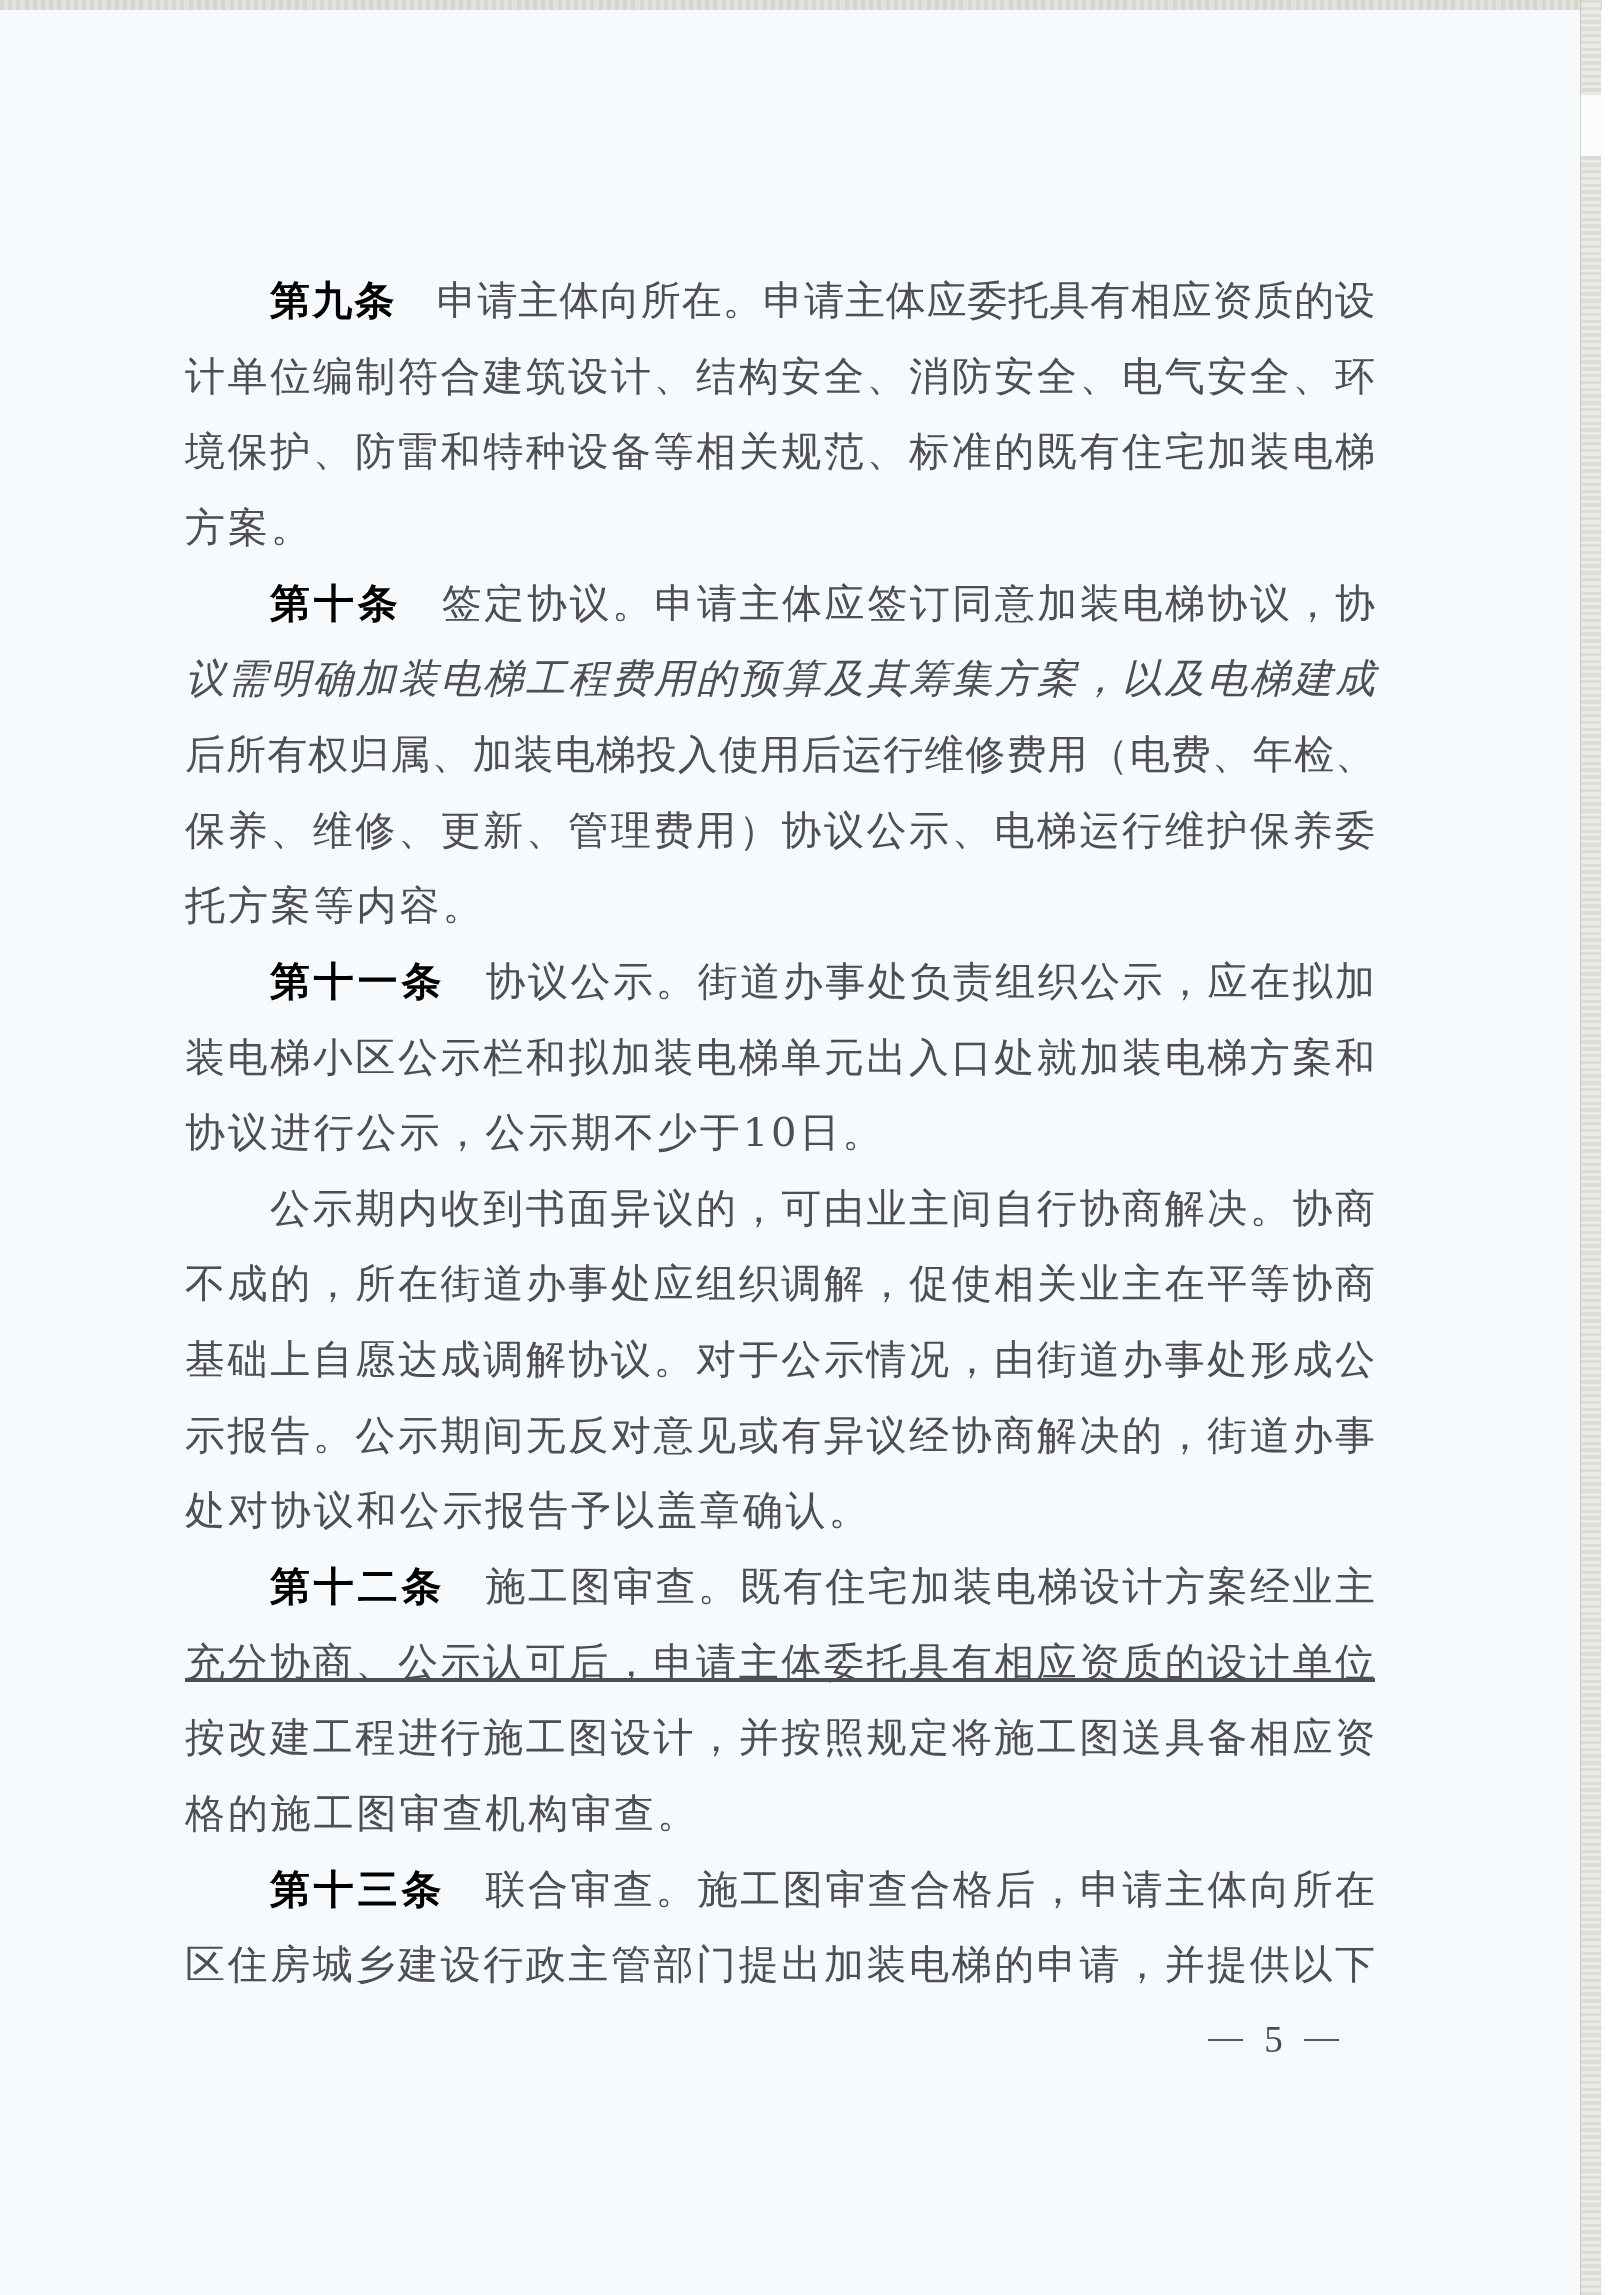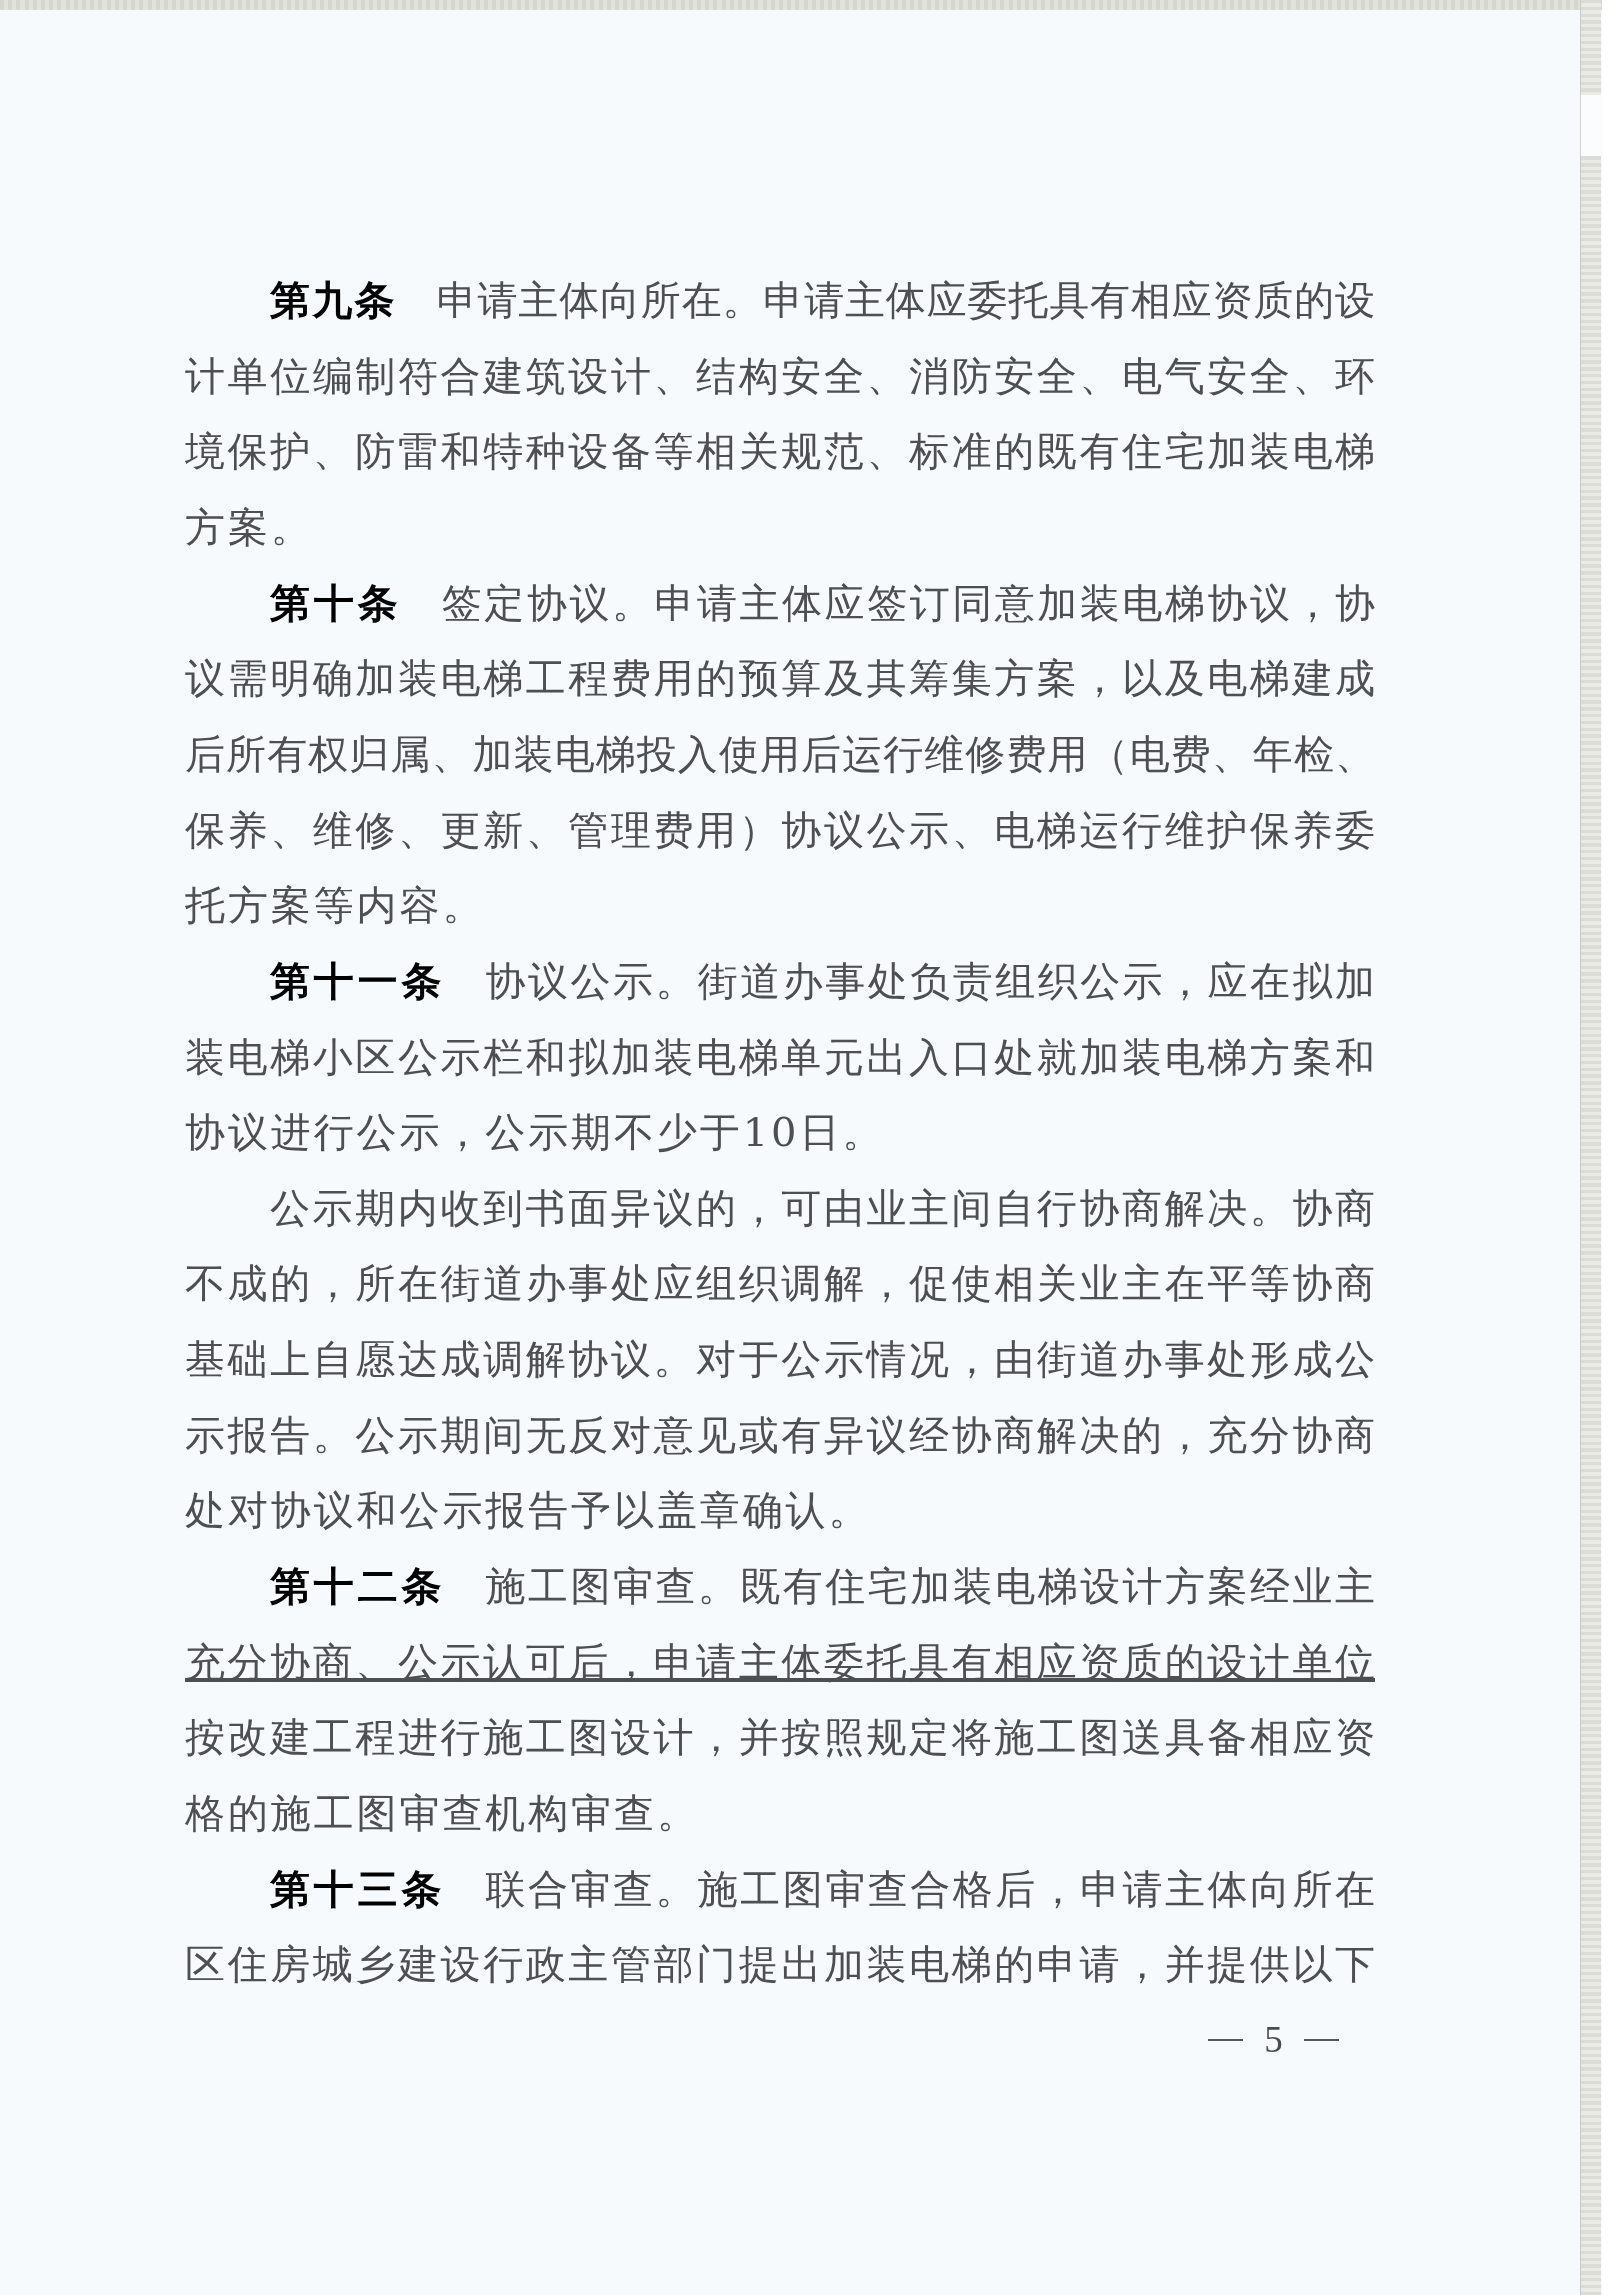--- a/index.html
+++ b/index.html
@@ -107,33 +107,33 @@
 <div class="scan-outer"></div>
 
 <div class="page-body">
 
   <div class="line indent" style="top: 0px; text-align: justify;"><span class="art-no">第九条</span><span>申请主体向所在。申请主体应委托具有相应资质的设</span></div>
   <div class="line" style="top: 76px; text-align: justify;">计单位编制符合建筑设计、结构安全、消防安全、电气安全、环</div>
   <div class="line" style="top: 151px; text-align: justify;">境保护、防雷和特种设备等相关规范、标准的既有住宅加装电梯</div>
   <div class="line last" style="top:227px;">方案。</div>
 
   <div class="line indent" style="top: 303px; text-align: justify;"><span class="art-no">第十条</span><span>签定协议。申请主体应签订同意加装电梯协议，协</span></div>
-  <div class="line" style="top: 378px; text-align: justify;">议需明确加装电梯工程费用的预算及其筹集方案，以及电梯建成</div>
+  <div class="line" style="top: 378px; text-align: justify; font-style: italic;">议需明确加装电梯工程费用的预算及其筹集方案，以及电梯建成</div>
   <div class="line" style="top: 454px; text-align: justify;">后所有权归属、加装电梯投入使用后运行维修费用（电费、年检、</div>
   <div class="line" style="top: 530px; text-align: justify;">保养、维修、更新、管理费用）协议公示、电梯运行维护保养委</div>
   <div class="line last" style="top:605px;">托方案等内容。</div>
 
   <div class="line indent" style="top: 681px; text-align: justify;"><span class="art-no">第十一条</span><span>协议公示。街道办事处负责组织公示，应在拟加</span></div>
   <div class="line" style="top: 757px; text-align: justify;">装电梯小区公示栏和拟加装电梯单元出入口处就加装电梯方案和</div>
   <div class="line last" style="top:832px;">协议进行公示，公示期不少于10日。</div>
 
   <div class="line indent" style="top: 908px; text-align: justify;">公示期内收到书面异议的，可由业主间自行协商解决。协商</div>
   <div class="line" style="top: 983px; text-align: justify;">不成的，所在街道办事处应组织调解，促使相关业主在平等协商</div>
   <div class="line" style="top: 1059px; text-align: justify;">基础上自愿达成调解协议。对于公示情况，由街道办事处形成公</div>
-  <div class="line" style="top: 1135px; text-align: justify;">示报告。公示期间无反对意见或有异议经协商解决的，充分协商</div>
+  <div class="line" style="top: 1135px; text-align: justify;">示报告。公示期间无反对意见或有异议经协商解决的，街道办事</div>
   <div class="line last" style="top:1210px;">处对协议和公示报告予以盖章确认。</div>
 
   <div class="line indent" style="top: 1286px; text-align: justify;"><span class="art-no">第十二条</span><span>施工图审查。既有住宅加装电梯设计方案经业主</span></div>
   <div class="line" style="top: 1362px; text-align: justify; text-decoration: underline;">充分协商、公示认可后，申请主体委托具有相应资质的设计单位</div>
   <div class="line" style="top: 1437px; text-align: justify;">按改建工程进行施工图设计，并按照规定将施工图送具备相应资</div>
   <div class="line last" style="top:1513px;">格的施工图审查机构审查。</div>
 
   <div class="line indent" style="top: 1589px; text-align: justify;"><span class="art-no">第十三条</span><span>联合审查。施工图审查合格后，申请主体向所在</span></div>
   <div class="line" style="top: 1664px; text-align: justify;">区住房城乡建设行政主管部门提出加装电梯的申请，并提供以下</div>
 </div>

